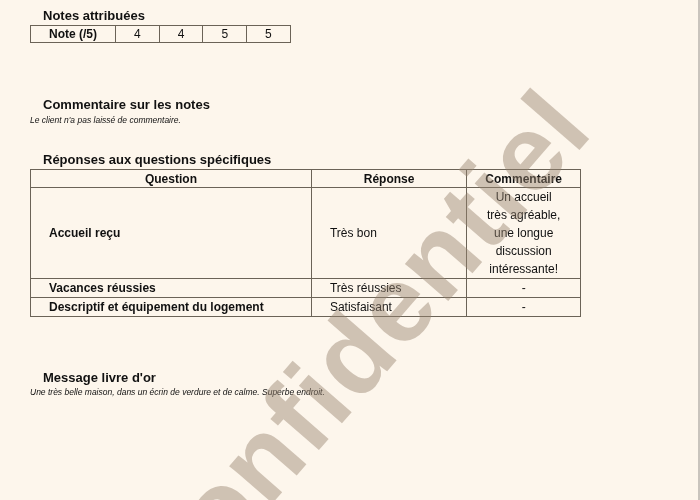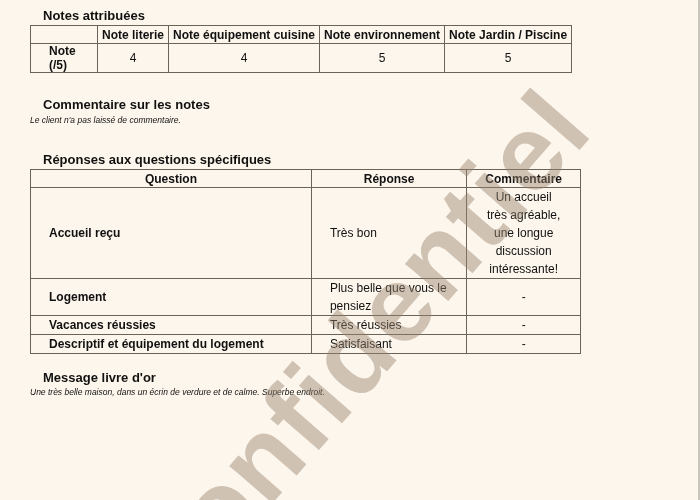--- a/index.html
+++ b/index.html
@@ -43,27 +43,20 @@
   </style>
 </head>
 <body>
 
 <div class="right-edge"></div>
 
 <h2 style="top:0px;">Notes attribuées</h2>
 
 <table class="notes-table">
   <tbody>
-      <tr>
-    <th style="width:58px;"></th>
-    <th>Note literie</th>
-    <th>Note équipement cuisine</th>
-    <th>Note environnement</th>
-    <th>Note Jardin / Piscine</th>
-  </tr>
   <tr>
     <td class="row-head">Note (/5)</td>
     <td>4</td>
     <td>4</td>
     <td>5</td>
     <td>5</td>
   </tr>
 </tbody>
   </table>
 
@@ -78,25 +71,20 @@
     <th>Question</th>
     <th>Réponse</th>
     <th>Commentaire</th>
   </tr>
   <tr style="height:55px;">
     <td class="q">Accueil reçu</td>
     <td class="r">Très bon</td>
     <td class="c">Un accueil très agréable, une longue discussion intéressante!</td>
   </tr>
   <tr>
-    <td class="q">Logement</td>
-    <td class="r">Plus belle que vous le pensiez</td>
-    <td class="c">-</td>
-  </tr>
-  <tr>
     <td class="q">Vacances réussies</td>
     <td class="r">Très réussies</td>
     <td class="c">-</td>
   </tr>
   <tr>
     <td class="q">Descriptif et équipement du logement</td>
     <td class="r">Satisfaisant</td>
     <td class="c">-</td>
   </tr>
 </tbody>

